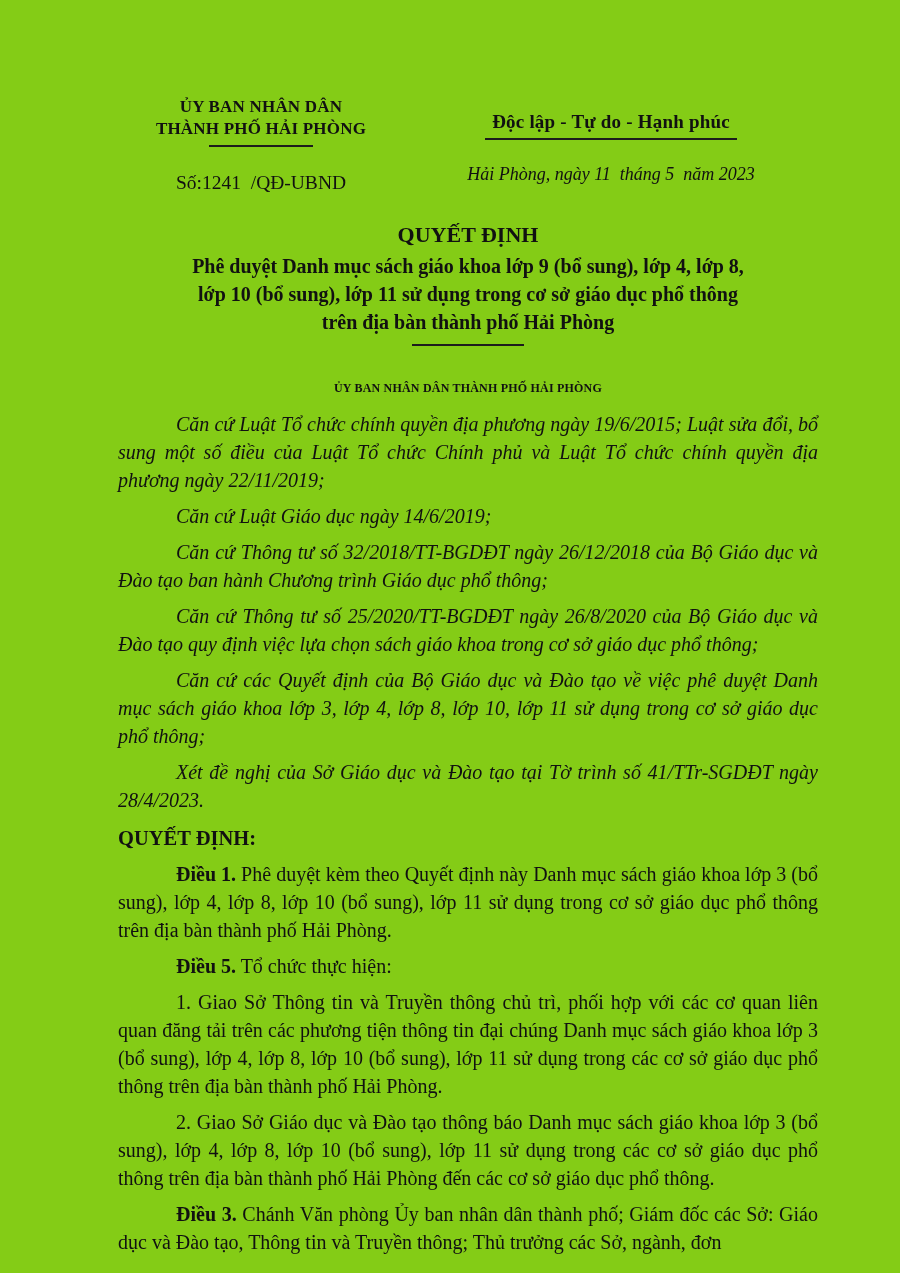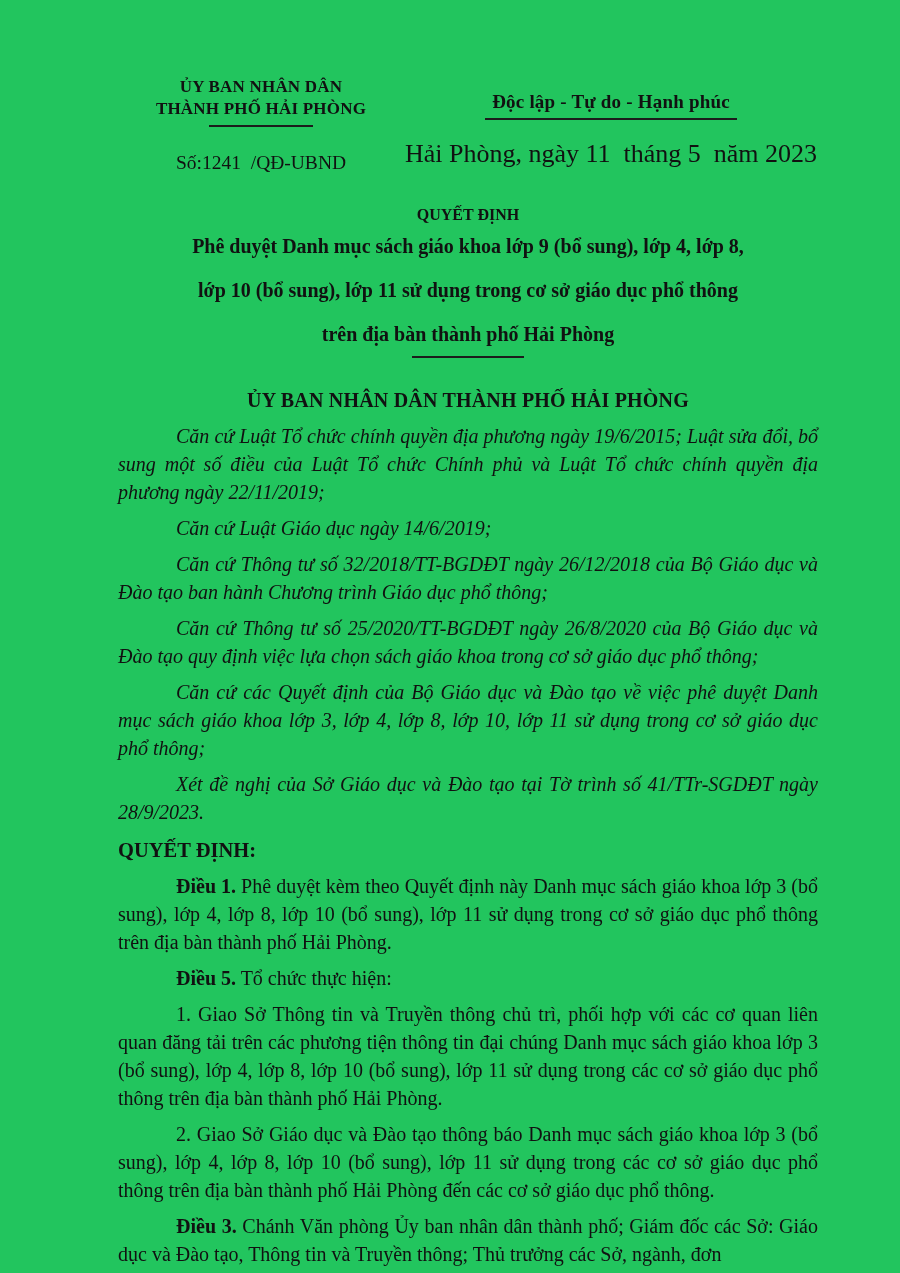--- a/index.html
+++ b/index.html
@@ -3,39 +3,39 @@
 <meta charset="utf-8">
 <style>
   html,body{margin:0;padding:0;}
   body{
     width:900px;height:1273px;background:#ffffff;color:#111111;
     font-family:"Liberation Serif","DejaVu Serif",serif;
     -webkit-font-smoothing:antialiased;
   }
   .page{
     box-sizing:border-box;width:900px;height:1273px;
-    padding:76px 82px 0 118px;overflow:hidden;background:#22c55e;
+    padding:96px 82px 0 118px;overflow:hidden;background:#84cc16;
   }
   .header{display:flex;align-items:flex-start;}
   .h-left{width:286px;flex:none;text-align:center;}
   .h-right{flex:1;text-align:center;}
   .h-bold{font-weight:bold;font-size:17px;line-height:22px;letter-spacing:.2px;}
   .h-motto{font-size:19px;line-height:24px;margin-top:14px;}
   .rule{height:2px;background:#1c1c1c;}
   .rule-left{width:104px;margin:5px auto 0;}
   .rule-right{width:252px;margin:4px auto 0;}
   .rule-title{width:112px;margin:8px auto 0;}
   .doc-number{margin-top:24px;font-size:19.5px;line-height:24px;}
-  .date-line{margin-top:22px;font-size:26px;line-height:24px;}
+  .date-line{margin-top:22px;font-size:18px;line-height:24px;font-style:italic;}
   .pre{white-space:pre-wrap;}
   .title-block{margin-top:26px;text-align:center;}
-  .doc-type{font-weight:bold;font-size:16px;line-height:28px;}
-  .doc-title{font-weight:bold;font-size:20px;line-height:28px;margin-top:16px;}
+  .doc-type{font-weight:bold;font-size:22px;line-height:28px;}
+  .doc-title{font-weight:bold;font-size:20px;line-height:28px;}
   .doc-title.first{margin-top:3px;}
-  .body-heading{margin-top:28px;text-align:center;font-weight:bold;font-size:20px;line-height:28px;letter-spacing:.2px;}
+  .body-heading{margin-top:28px;text-align:center;font-weight:bold;font-size:12px;line-height:28px;letter-spacing:.2px;}
   p{margin:8px 0 0 0;font-size:20px;line-height:28px;text-align:justify;text-indent:58px;}
   p.preamble{font-style:italic;}
   p.preamble.first{}
   .decision-heading{font-weight:bold;font-size:20.5px;line-height:28px;margin-top:10px;}
   .lead{font-weight:bold;}
 </style>
 </head>
 <body>
 
 <div class="page">
@@ -62,21 +62,21 @@
     <div class="rule rule-title"></div>
   </div>
 
   <div class="body-heading">ỦY BAN NHÂN DÂN THÀNH PHỐ HẢI PHÒNG</div>
 
   <p class="preamble first">Căn cứ Luật Tổ chức chính quyền địa phương ngày 19/6/2015; Luật sửa đổi, bổ sung một số điều của Luật Tổ chức Chính phủ và Luật Tổ chức chính quyền địa phương ngày 22/11/2019;</p>
   <p class="preamble">Căn cứ Luật Giáo dục ngày 14/6/2019;</p>
   <p class="preamble">Căn cứ Thông tư số 32/2018/TT-BGDĐT ngày 26/12/2018 của Bộ Giáo dục và Đào tạo ban hành Chương trình Giáo dục phổ thông;</p>
   <p class="preamble">Căn cứ Thông tư số 25/2020/TT-BGDĐT ngày 26/8/2020 của Bộ Giáo dục và Đào tạo quy định việc lựa chọn sách giáo khoa trong cơ sở giáo dục phổ thông;</p>
   <p class="preamble">Căn cứ các Quyết định của Bộ Giáo dục và Đào tạo về việc phê duyệt Danh mục sách giáo khoa lớp 3, lớp 4, lớp 8, lớp 10, lớp 11 sử dụng trong cơ sở giáo dục phổ thông;</p>
-  <p class="preamble">Xét đề nghị của Sở Giáo dục và Đào tạo tại Tờ trình số 41/TTr-SGDĐT ngày 28/9/2023.</p>
+  <p class="preamble">Xét đề nghị của Sở Giáo dục và Đào tạo tại Tờ trình số 41/TTr-SGDĐT ngày 28/4/2023.</p>
 
   <div class="decision-heading">QUYẾT ĐỊNH:</div>
 
   <p class="article"><span class="lead">Điều 1.</span><span> Phê duyệt kèm theo Quyết định này Danh mục sách giáo khoa lớp 3 (bổ sung), lớp 4, lớp 8, lớp 10 (bổ sung), lớp 11 sử dụng trong cơ sở giáo dục phổ thông trên địa bàn thành phố Hải Phòng.</span></p>
   <p class="article"><span class="lead">Điều 5.</span><span> Tổ chức thực hiện:</span></p>
   <p class="article"><span class="lead"></span><span>1. Giao Sở Thông tin và Truyền thông chủ trì, phối hợp với các cơ quan liên quan đăng tải trên các phương tiện thông tin đại chúng Danh mục sách giáo khoa lớp 3 (bổ sung), lớp 4, lớp 8, lớp 10 (bổ sung), lớp 11 sử dụng trong các cơ sở giáo dục phổ thông trên địa bàn thành phố Hải Phòng.</span></p>
   <p class="article"><span class="lead"></span><span>2. Giao Sở Giáo dục và Đào tạo thông báo Danh mục sách giáo khoa lớp 3 (bổ sung), lớp 4, lớp 8, lớp 10 (bổ sung), lớp 11 sử dụng trong các cơ sở giáo dục phổ thông trên địa bàn thành phố Hải Phòng đến các cơ sở giáo dục phổ thông.</span></p>
   <p class="article"><span class="lead">Điều 3.</span><span> Chánh Văn phòng Ủy ban nhân dân thành phố; Giám đốc các Sở: Giáo dục và Đào tạo, Thông tin và Truyền thông; Thủ trưởng các Sở, ngành, đơn</span></p>
 
 </div>

